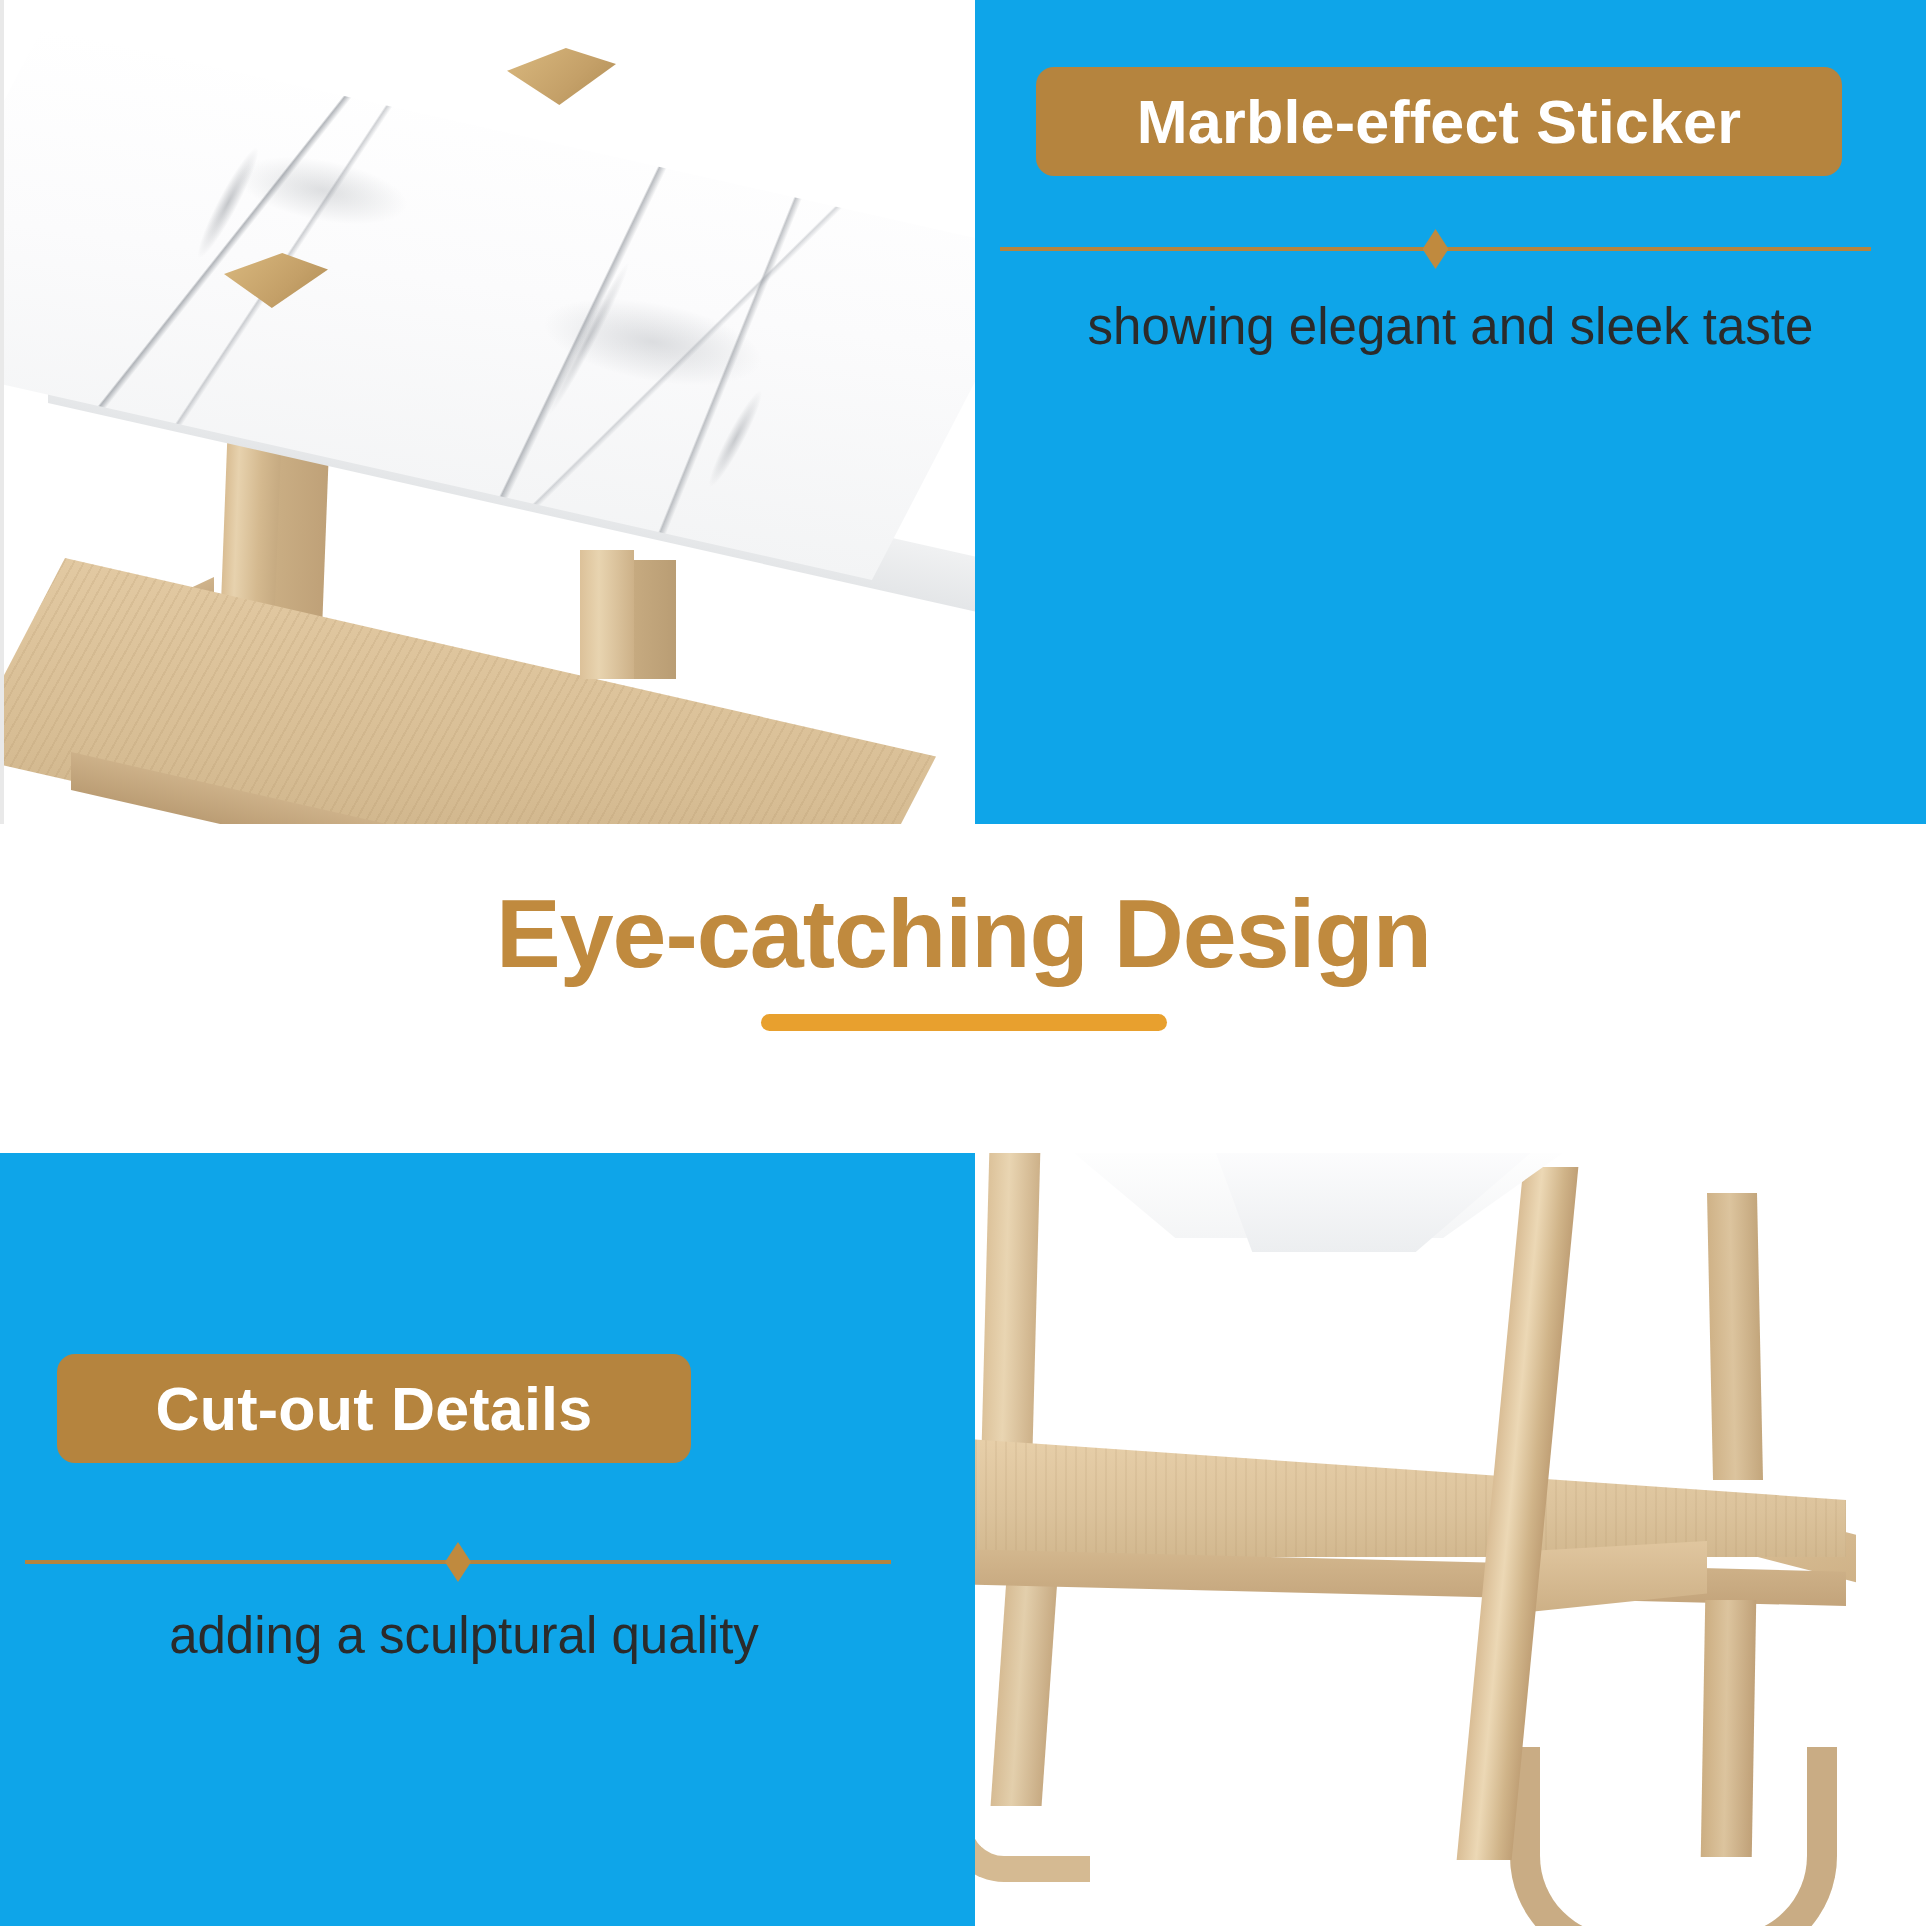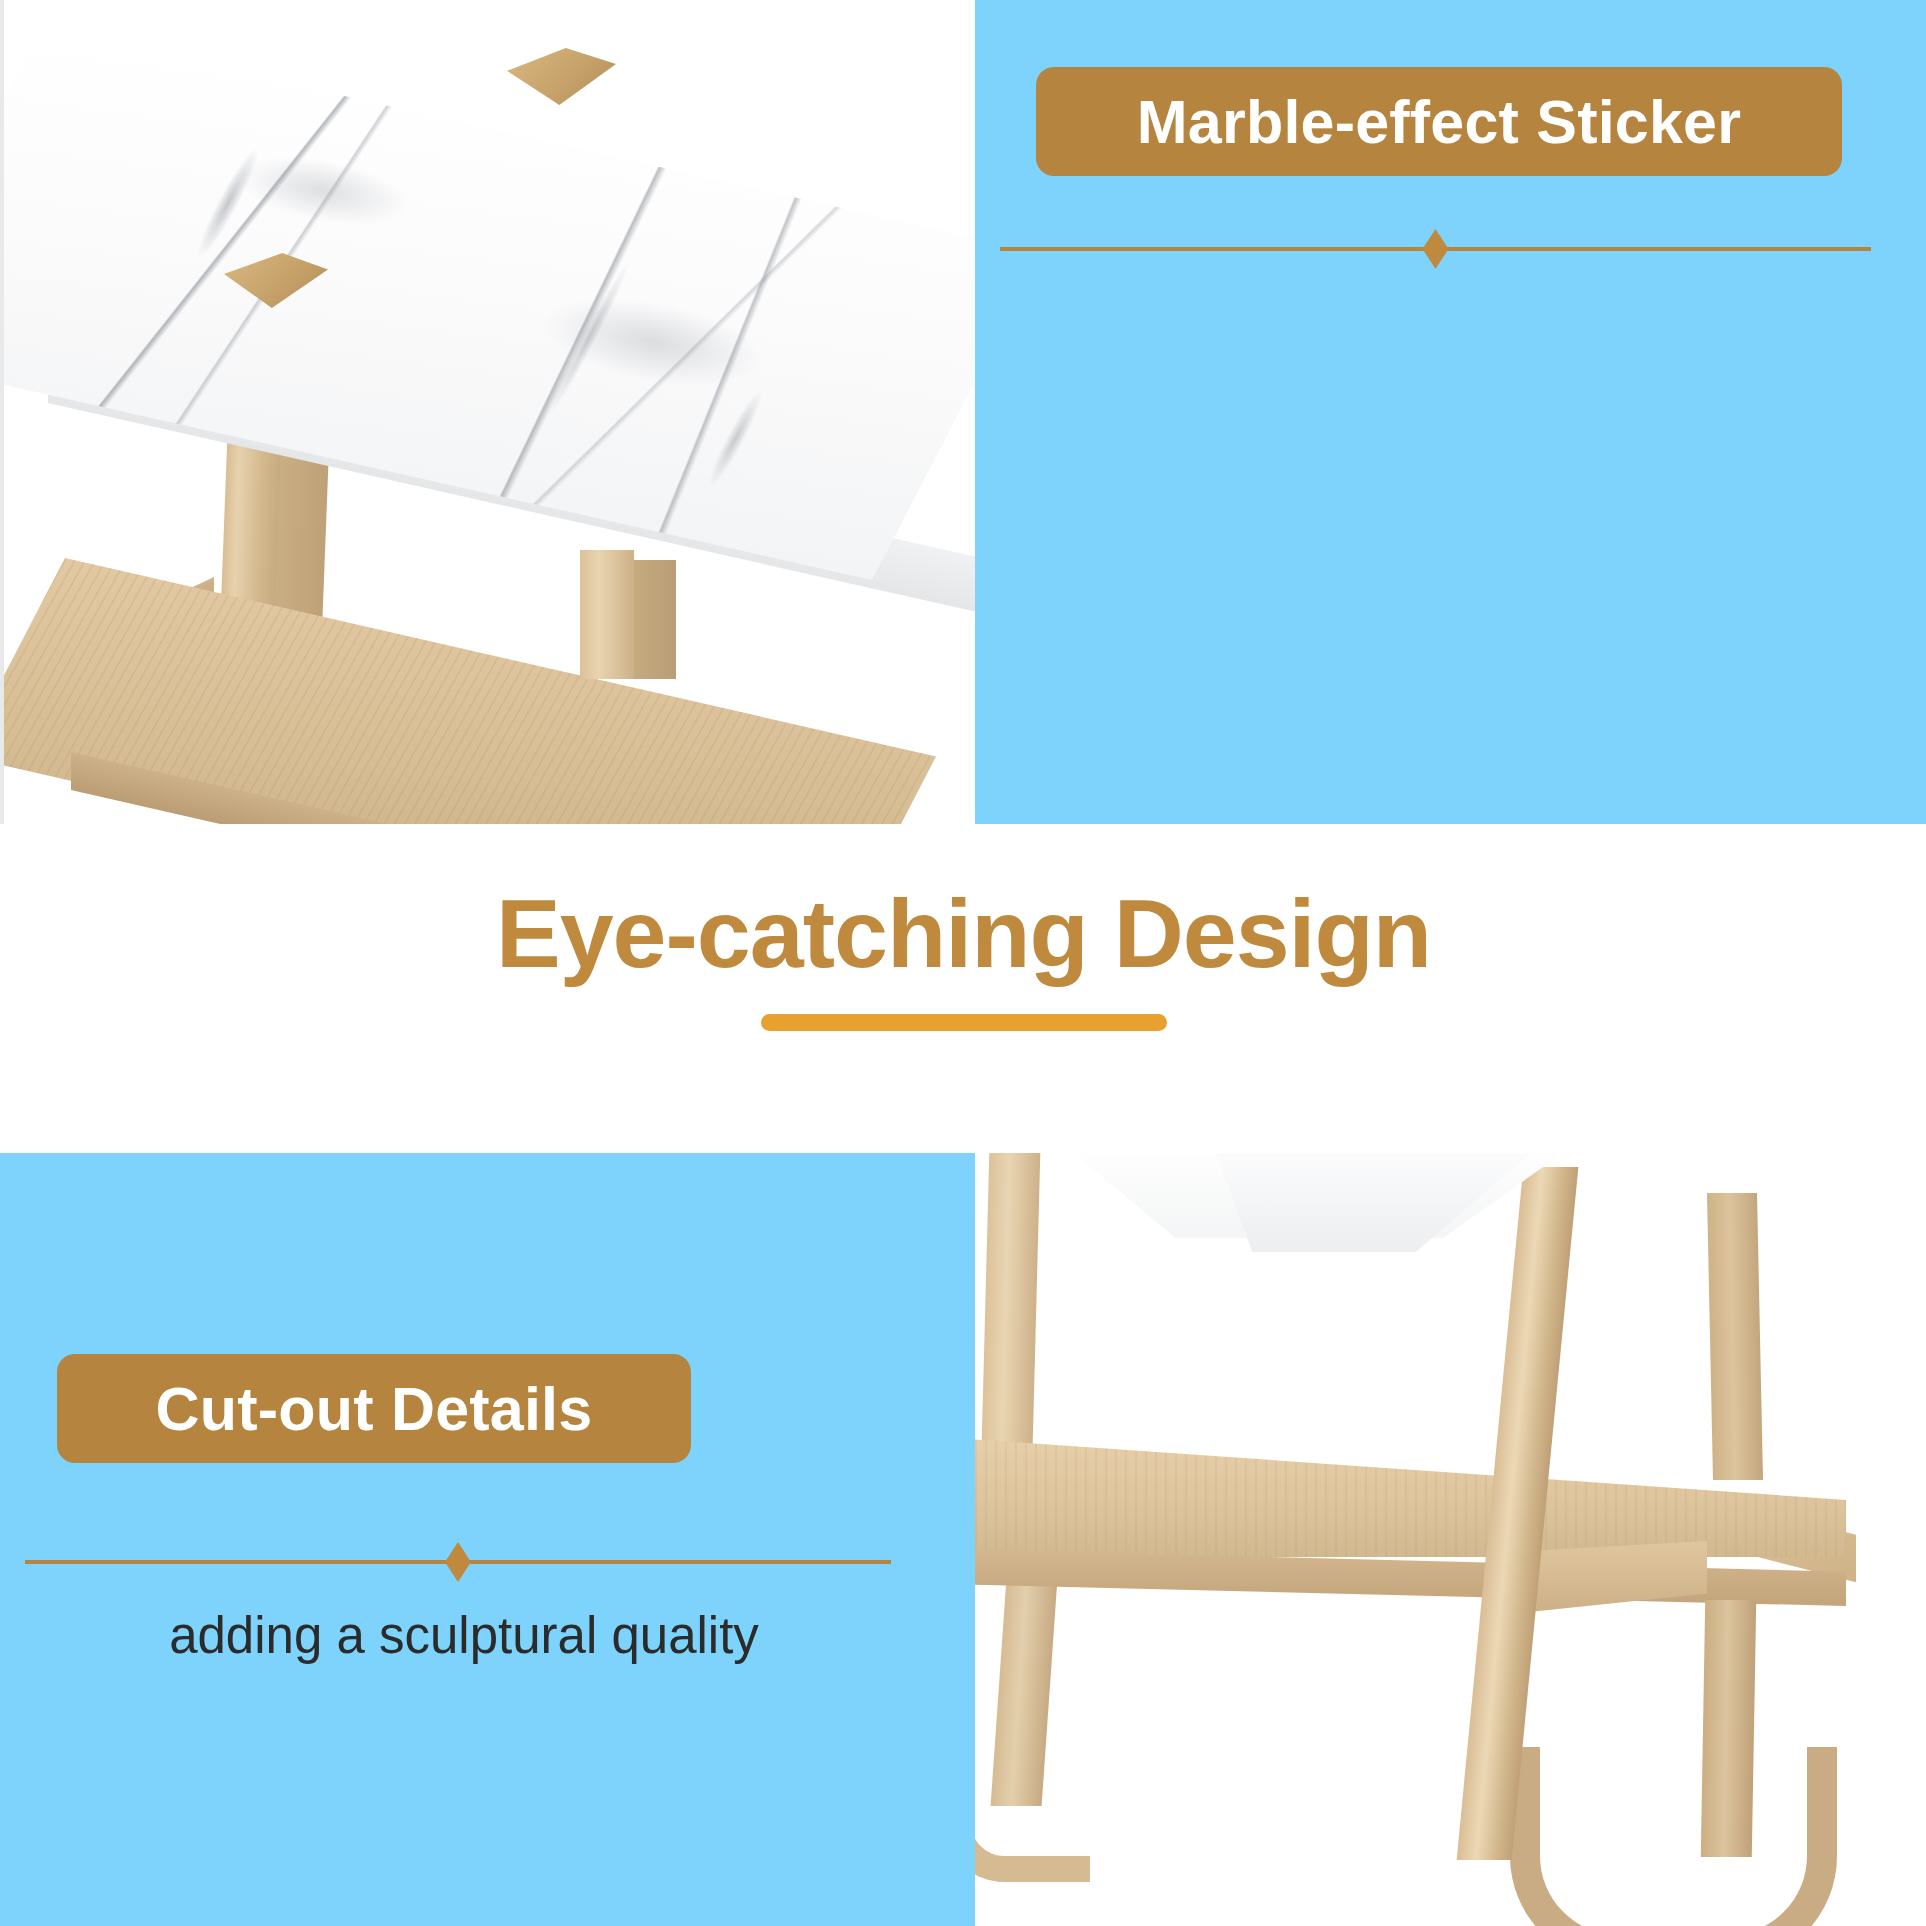--- a/index.html
+++ b/index.html
@@ -16,21 +16,21 @@
   .section-top{position:absolute;left:0;top:0;width:1927px;height:824px;display:flex;}
   .section-mid{position:absolute;left:0;top:824px;width:1731px;height:330px;background:#ffffff;}
   .section-bottom{position:absolute;left:0;top:1153px;width:1927px;height:773px;display:flex;}
 
   
   .photo-panel{position:relative;background:#ffffff;overflow:hidden;}
   .photo-top{width:975px;height:824px;border-left:4px solid #e9e9e9;box-sizing:border-box;}
   .photo-bottom{width:951px;height:773px;}
 
   
-  .text-panel{position:relative;background:#7dd3fc;}
+  .text-panel{position:relative;background:#0ea5e9;}
   .text-top{width:951px;height:824px;}
   .text-bottom{width:975px;height:773px;}
 
   
   .badge{
     position:absolute;
     background:#b5843e;
     border-radius:18px;
     display:flex;align-items:center;justify-content:center;
     color:#ffffff;
@@ -263,20 +263,21 @@
         <div class="p1-cap p1-cap-b"></div>
       </div>
     </div>
 
     <div class="text-panel text-top">
       <div class="badge badge-top">Marble-effect Sticker</div>
       <div class="divider divider-top">
         <div class="rule"></div>
         <div class="diamond"></div>
       </div>
+      <div class="subtitle subtitle-top">showing elegant and sleek taste</div>
     </div>
 
   </div>
 
   <div class="section-mid">
     <div class="headline-wrap">
       <div class="headline">Eye-catching Design</div>
       <div class="headline-bar"></div>
     </div>
   </div>

